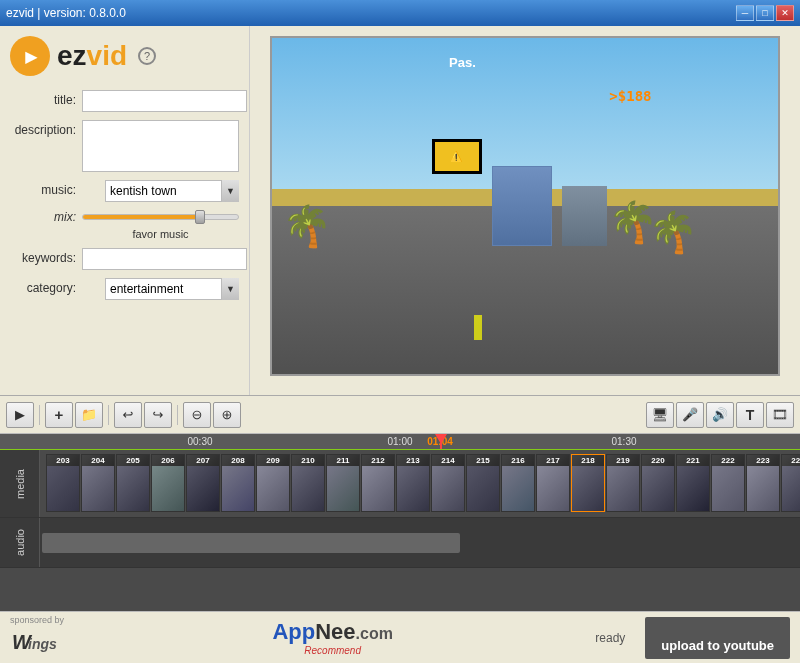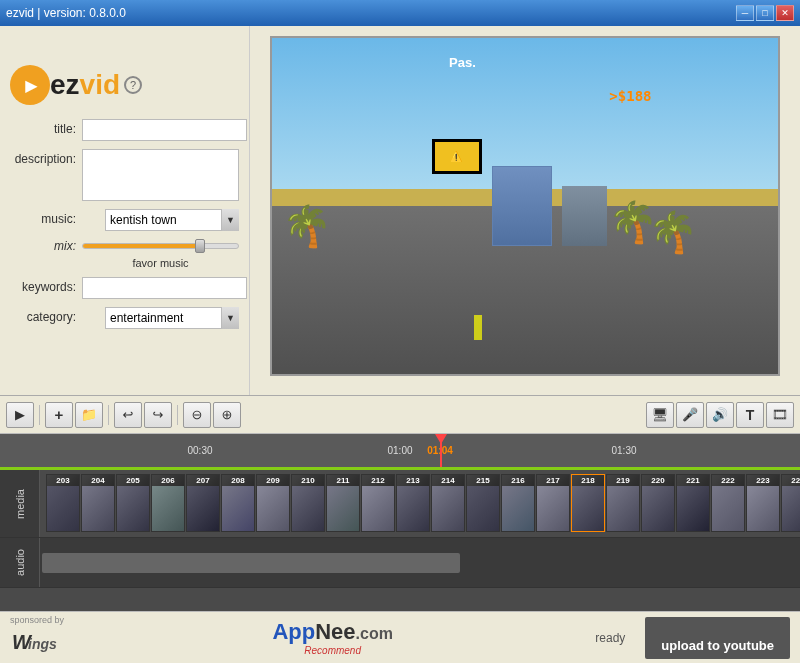--- a/index.html
+++ b/index.html
@@ -60,22 +60,21 @@
       width: 250px;
       padding: 10px 10px 0 10px;
       background: #ece9d8;
       border-right: 1px solid #ccc;
       flex-shrink: 0;
     }
     .logo-area {
       display: flex;
       align-items: center;
       margin-bottom: 14px;
-      gap: 0;
-      margin-top: 29px;
+      gap: 7px;
     }
     .logo-icon {
       width: 40px;
       height: 40px;
       background: #f0a020;
       border-radius: 50%;
       display: flex;
       align-items: center;
       justify-content: center;
     }
@@ -332,26 +331,26 @@
       gap: 2px;
     }
     .timeline-content {
       flex: 1;
       background: #4a4a4a;
       overflow: hidden;
       position: relative;
     }
     
     .timeline-ruler {
-      height: 36px;
+      height: 16px;
       background: #5a5a5a;
       display: flex;
       align-items: center;
       position: relative;
-      border-bottom: 3px solid #84cc16;
+      border-bottom: 1px solid #84cc16;
     }
     .ruler-marker {
       position: absolute;
       color: #ddd;
       font-size: 10px;
       transform: translateX(-50%);
     }
     .playhead {
       position: absolute;
       top: 0;

